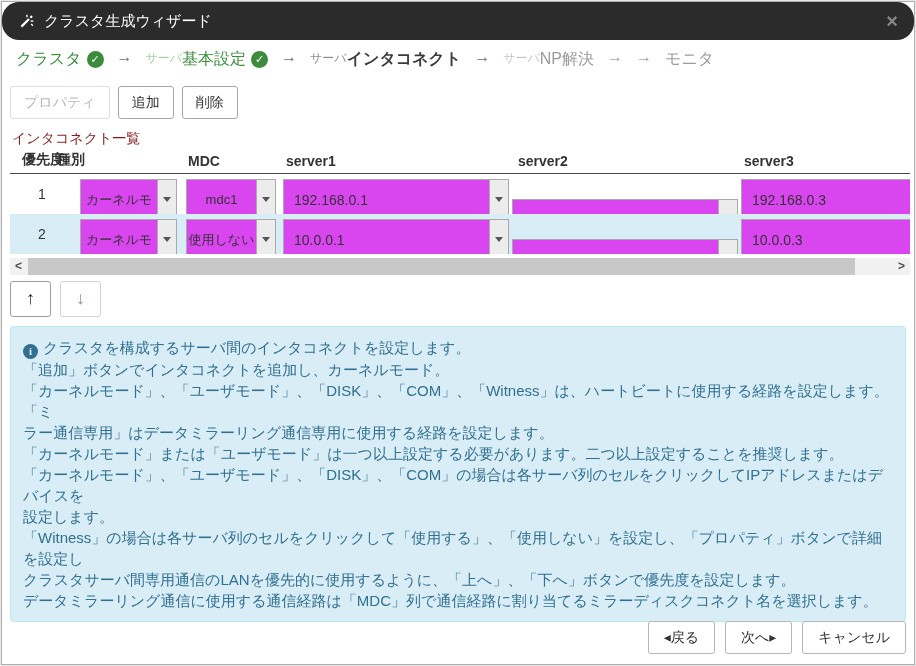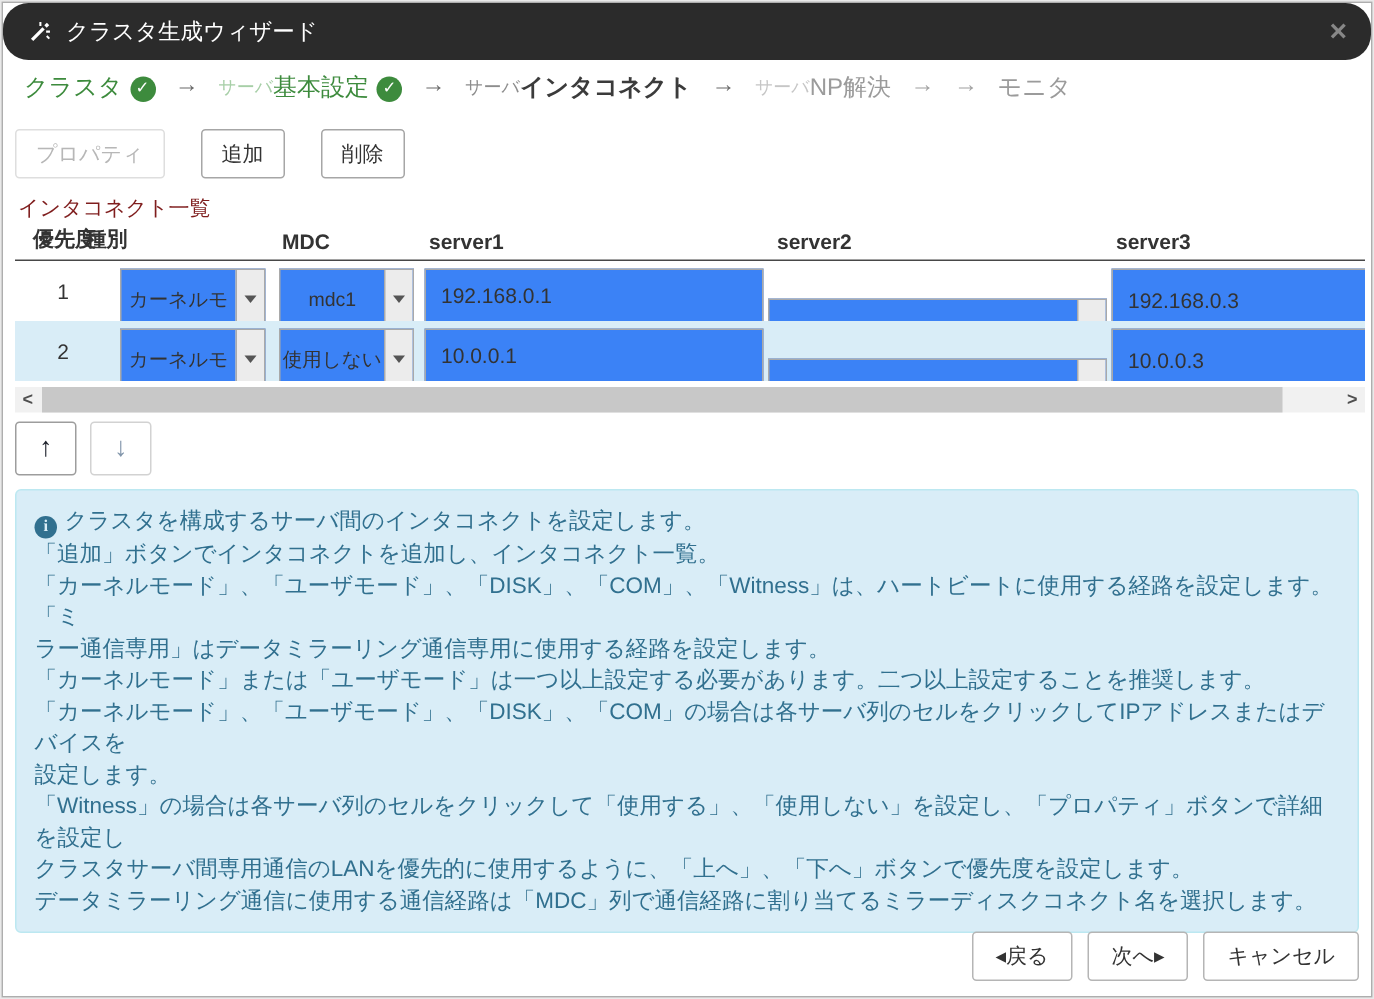--- a/index.html
+++ b/index.html
@@ -23,49 +23,49 @@
   .step.current .bottom { color:#3b3b3b; font-weight:bold; }
   .step.current .top { color:#8d8d8d; }
   .step.todo  .bottom { color:#9b9b9b; }
   .step.todo  .top { color:#c6c6c6; }
   .check { width:17px; height:17px; border-radius:50%; background:#3d8b3d; color:#fff;
            font-size:11px; display:flex; align-items:center; justify-content:center; flex:0 0 auto; }
   .arrow { font-size:16px; line-height:20px; color:#6d6d6d; padding-bottom:1px; }
   .arrow.dim { color:#a3a3a3; }
 
   
-  .toolbar { padding:6px 8px 8px 8px; display:flex; gap:24px; }
+  .toolbar { padding:6px 8px 8px 8px; display:flex; gap:8px; }
   .btn { background:#fff; border:1px solid #a6a6a6; border-radius:3px; font-size:14px; color:#333;
          padding:7px 13px; font-family:inherit; cursor:pointer; line-height:1.2; }
   .btn.disabled { border-color:#dedede; color:#b7b7b7; }
 
   .caption { font-size:14px; color:#7f1d1d; padding:3px 0 3px 10px; }
 
   
   .grid { position:relative; margin-left:8px; width:900px; overflow:hidden; }
   .grid-header { position:relative; height:23px; border-bottom:1px solid #474747; }
   .grid-header span { position:absolute; bottom:4px; font-size:14px; font-weight:bold; color:#333; white-space:nowrap; }
   .h-pri { left:12px; } .h-type { left:47px; } .h-mdc { left:178px; }
   .h-s1 { left:276px; } .h-s2 { left:508px; } .h-s3 { left:734px; }
 
   .row { position:relative; height:40px; }
   .row.selected { background:#d9edf7; }
   .row .pri { position:absolute; left:0; top:12px; width:64px; text-align:center; font-size:14px; color:#333; }
-  .sel { position:absolute; top:5px; height:42px; background:#3b82f6; border:1px solid #a9a9a9;
+  .sel { position:absolute; top:5px; height:42px; background:#d946ef; border:1px solid #a9a9a9;
          display:flex; align-items:stretch; cursor:pointer; }
   .sel .val { flex:1; display:flex; align-items:center; justify-content:center; font-size:13px;
               color:#333; white-space:nowrap; overflow:hidden; padding:0 2px; }
   .sel.combo .val { justify-content:flex-start; padding-left:10px; font-size:14px; }
   .sel .chev { width:19px; flex:0 0 auto; border-left:1px solid #ababab; background:#ececec;
                display:flex; align-items:center; justify-content:center; }
   .chev i { display:block; width:0; height:0; border-left:4px solid transparent;
             border-right:4px solid transparent; border-top:5px solid #555; }
   .p-type { left:70px;  width:97px; }
   .p-mdc  { left:176px; width:90px; }
-  .p-s1   { left:273px; width:226px;flex-direction:column; }
+  .p-s1   { left:273px; width:226px; }
   .p-s2   { left:502px; width:226px;margin-top:20px; }
   .p-s3   { left:731px; width:226px; }
 
   
   .hscroll { position:relative; margin:4px 0 0 8px; width:900px; height:17px; background:#f1f1f1; }
   .hs-btn { position:absolute; top:0; width:17px; height:17px; display:flex; align-items:center;
             justify-content:center; color:#4f4f4f; font-size:12px; font-weight:bold; cursor:pointer; }
   .hs-left { left:0; } .hs-right { right:0; }
   .hs-thumb { position:absolute; left:18px; top:0; height:17px; width:827px; background:#c8c8c8; cursor:pointer; }
 
@@ -251,21 +251,21 @@
     <button class="move-btn up">
         <span>↑</span>
       </button>
     <button class="move-btn down">
         <span>↓</span>
       </button>
   </div>
 
   <div class="info">
     <div><span class="info-icon">i</span><span>クラスタを構成するサーバ間のインタコネクトを設定します。</span></div>
-    <div>「追加」ボタンでインタコネクトを追加し、インタコネクト一覧。</div>
+    <div>「追加」ボタンでインタコネクトを追加し、カーネルモード。</div>
     <div>「カーネルモード」、「ユーザモード」、「DISK」、「COM」、「Witness」は、ハートビートに使用する経路を設定します。「ミ</div>
     <div>ラー通信専用」はデータミラーリング通信専用に使用する経路を設定します。</div>
     <div>「カーネルモード」または「ユーザモード」は一つ以上設定する必要があります。二つ以上設定することを推奨します。</div>
     <div>「カーネルモード」、「ユーザモード」、「DISK」、「COM」の場合は各サーバ列のセルをクリックしてIPアドレスまたはデバイスを</div>
     <div>設定します。</div>
     <div>「Witness」の場合は各サーバ列のセルをクリックして「使用する」、「使用しない」を設定し、「プロパティ」ボタンで詳細を設定し</div>
     <div>クラスタサーバ間専用通信のLANを優先的に使用するように、「上へ」、「下へ」ボタンで優先度を設定します。</div>
     <div>データミラーリング通信に使用する通信経路は「MDC」列で通信経路に割り当てるミラーディスクコネクト名を選択します。</div>
   </div>
 

